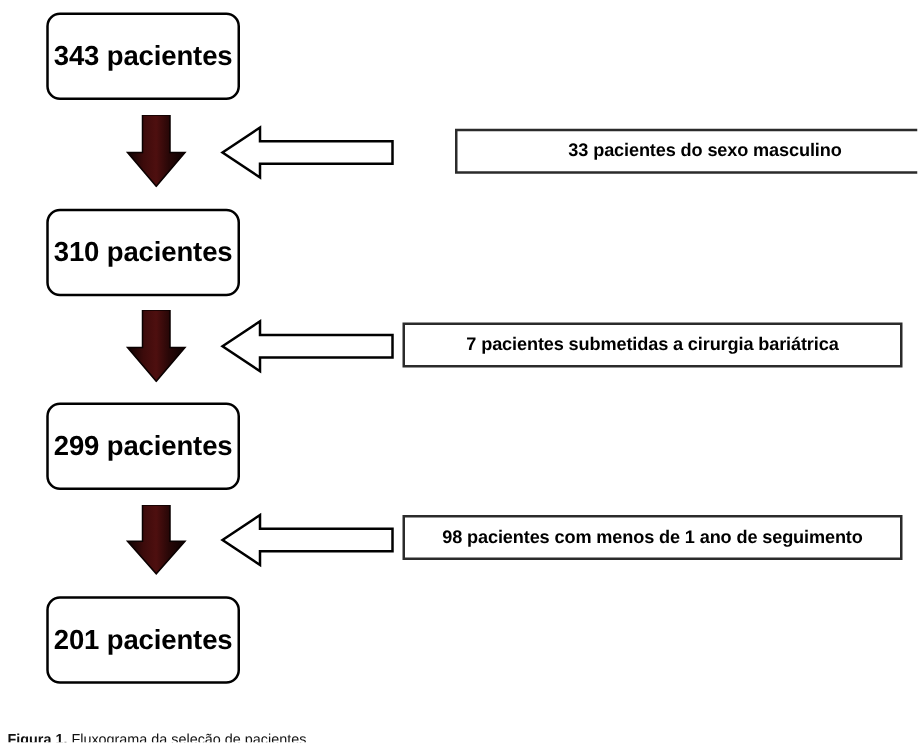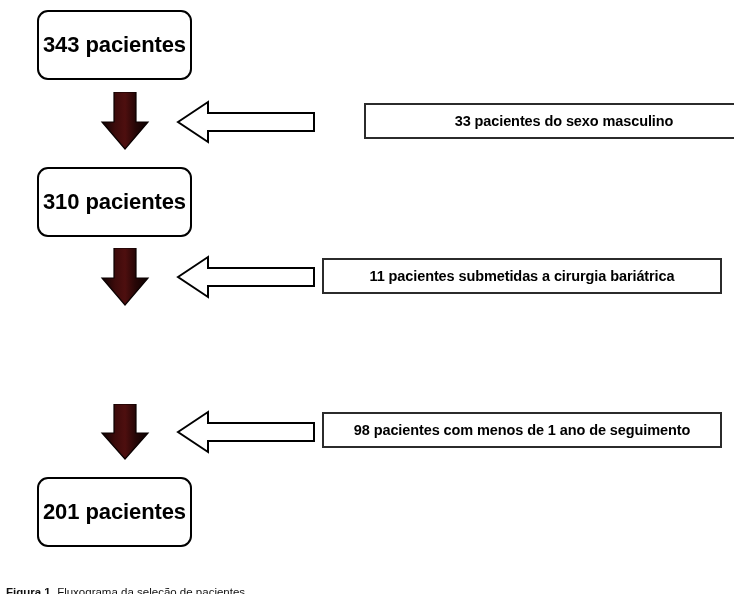--- a/index.html
+++ b/index.html
@@ -101,20 +101,23 @@
 <div id="figure-root">
 
   <div class="count-box" style="top:10px;">
     <span class="count-label">343 pacientes</span>
   </div>
 
   <div class="count-box" style="top:167px;text-align:right;">
     <span class="count-label">310 pacientes</span>
   </div>
 
+  <div class="count-box" style="top:322px;">
+    <span class="count-label">299 pacientes</span>
+  </div>
 
   <div class="count-box" style="top:477px;">
     <span class="count-label">201 pacientes</span>
   </div>
 
   <div class="down-arrow" style="top:92px;">
     <svg width="68" height="58" viewBox="0 0 68 58" aria-hidden="true">
       <defs>
         <linearGradient id="maroonGrad1" x1="0" y1="0" x2="1" y2="0">
           <stop offset="0%" stop-color="#0d0202"></stop>
@@ -174,21 +177,21 @@
     <svg width="140" height="44" viewBox="0 0 140 44" aria-hidden="true">
       <polygon points="2,22 32,2 32,13 138,13 138,31 32,31 32,42" fill="#ffffff" stroke="#000000" stroke-width="2" stroke-linejoin="miter"></polygon>
     </svg>
   </div>
 
   <div class="note-box" style="top:103px;margin-left:42px;">
     <span class="note-label">33 pacientes do sexo masculino</span>
   </div>
 
   <div class="note-box" style="top:258px;">
-    <span class="note-label">11 pacientes submetidas a cirurgia bariátrica</span>
+    <span class="note-label">7 pacientes submetidas a cirurgia bariátrica</span>
   </div>
 
   <div class="note-box" style="top:412px;">
     <span class="note-label">98 pacientes com menos de 1 ano de seguimento</span>
   </div>
 
   <div id="caption">
     <span class="caption-strong">Figura 1.</span><span class="caption-rest"> Fluxograma da seleção de pacientes</span>
   </div>
 

